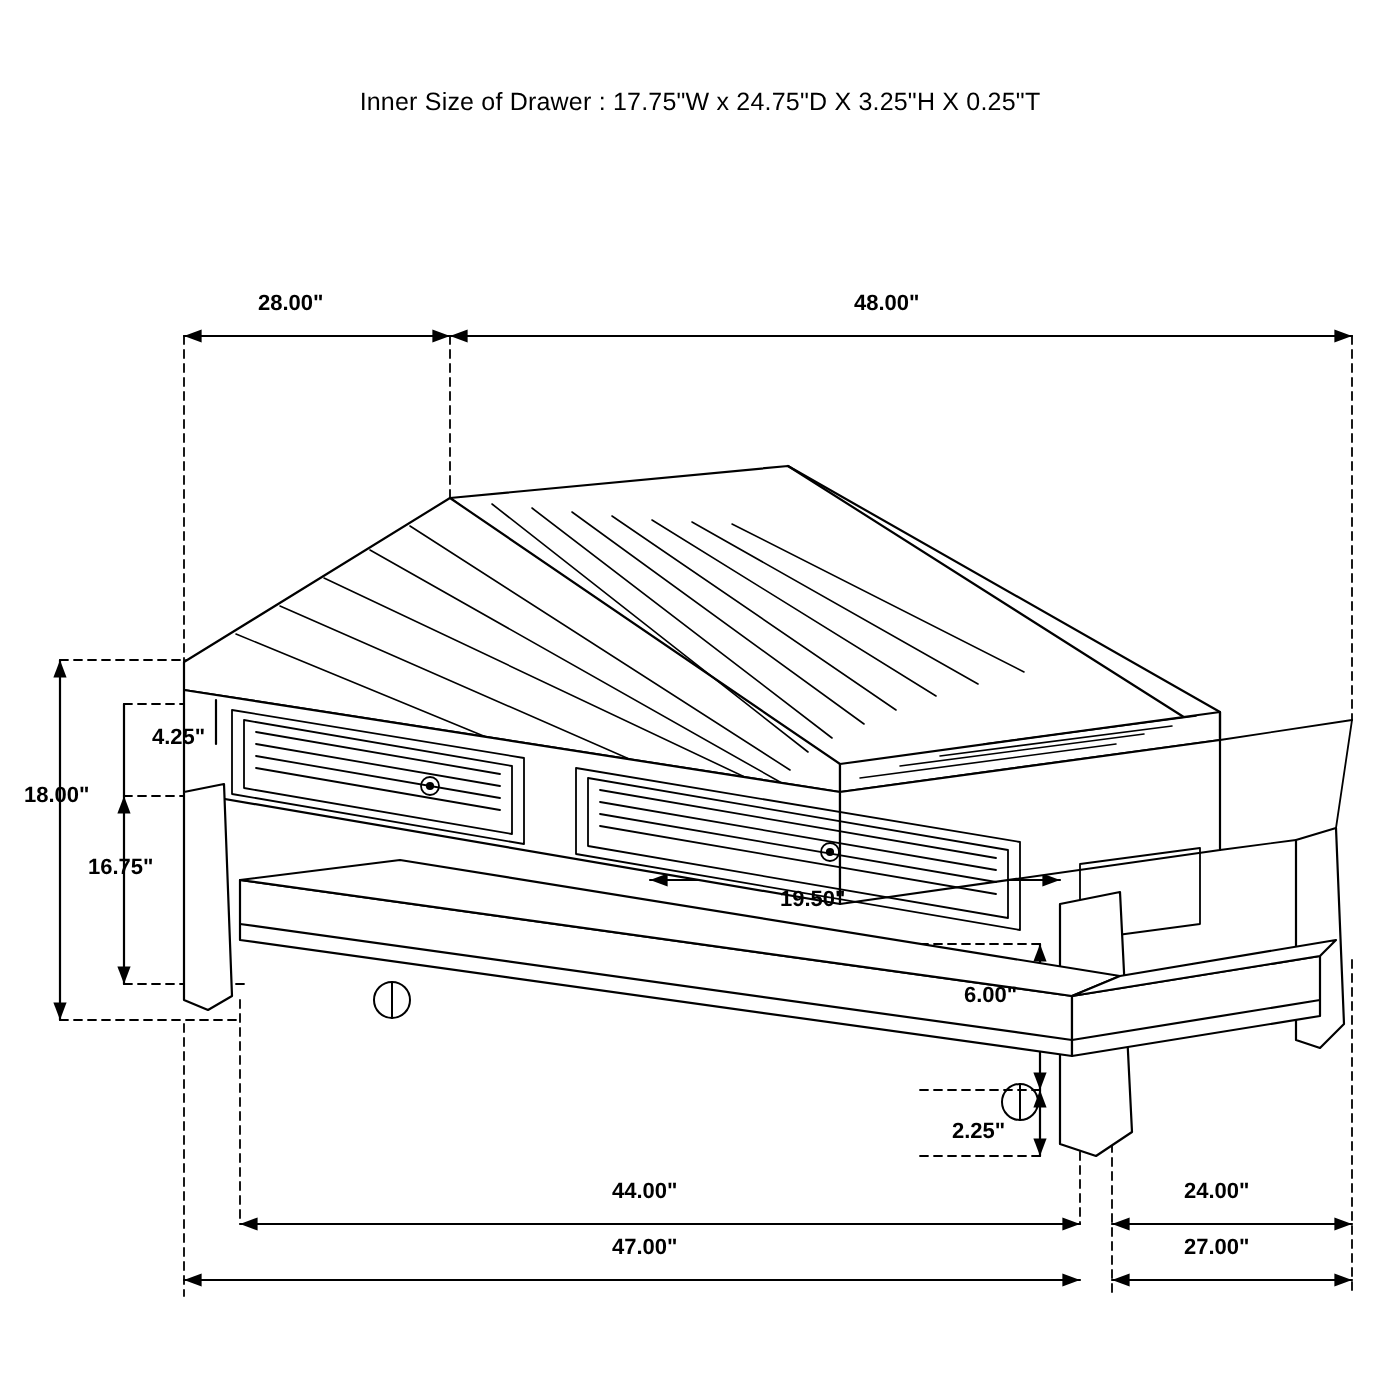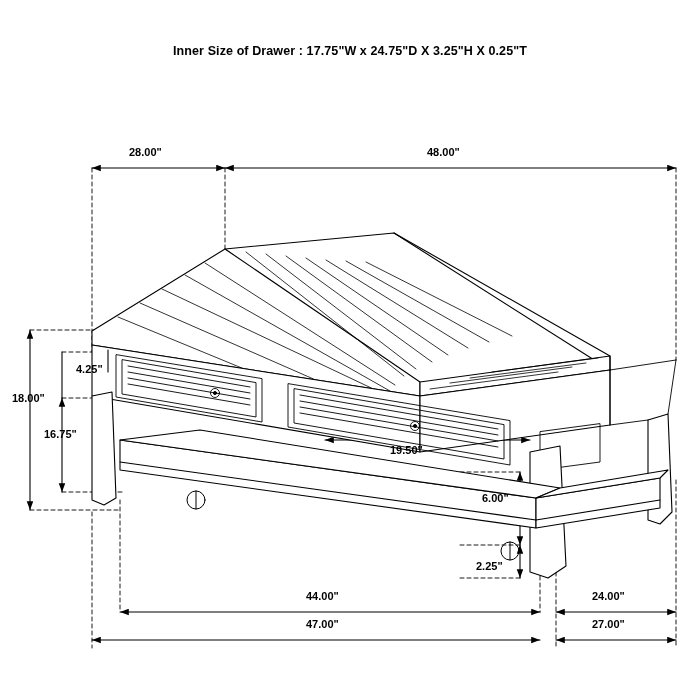--- a/index.html
+++ b/index.html
@@ -21,21 +21,21 @@
     width: 700px;
     height: 700px;
   }
   .title {
     position: absolute;
     left: 0;
     top: 44px;
     width: 700px;
     text-align: center;
     font-size: 12.5px;
-    font-weight: bold;
+    font-weight: normal;
     letter-spacing: 0.1px;
   }
   svg.diagram {
     position: absolute;
     left: 0;
     top: 0;
     width: 700px;
     height: 700px;
   }
   .dimlabel {

